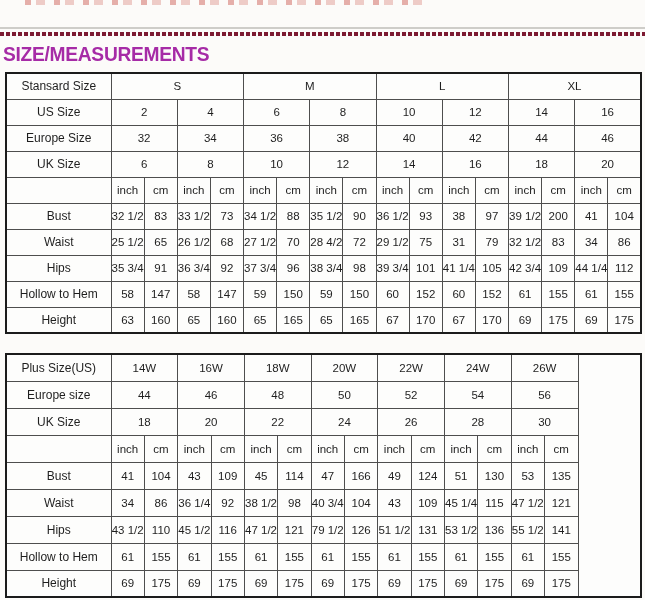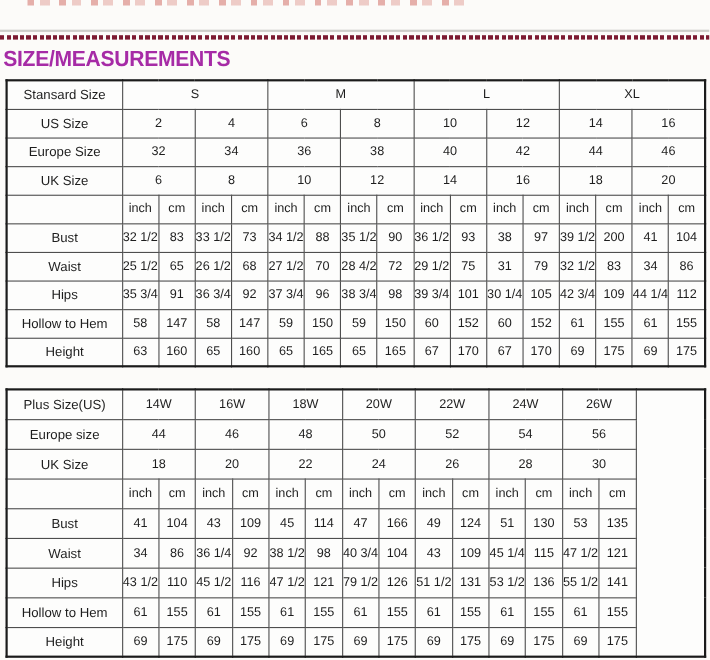--- a/index.html
+++ b/index.html
@@ -180,21 +180,21 @@
         <td>35 3/4</td>
         <td>91</td>
         <td>36 3/4</td>
         <td>92</td>
         <td>37 3/4</td>
         <td>96</td>
         <td>38 3/4</td>
         <td>98</td>
         <td>39 3/4</td>
         <td>101</td>
-        <td>30 1/4</td>
+        <td>41 1/4</td>
         <td>105</td>
         <td>42 3/4</td>
         <td>109</td>
         <td>44 1/4</td>
         <td>112</td>
       </tr>
       <tr>
         <th>Hollow to Hem</th>
         <td>58</td>
         <td>147</td>

